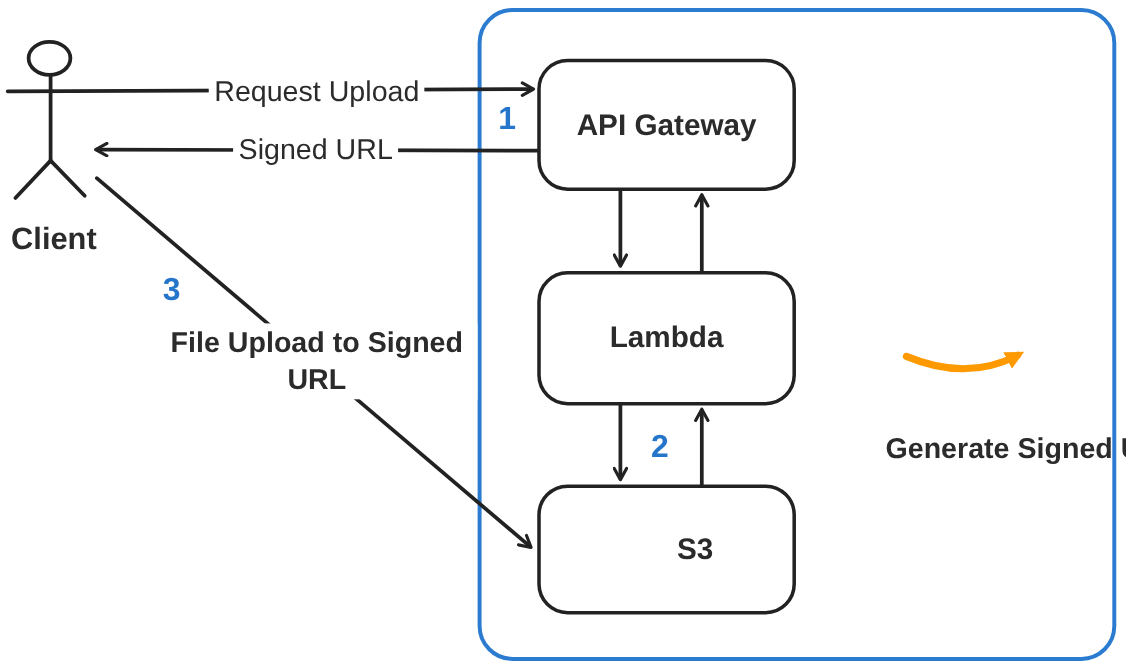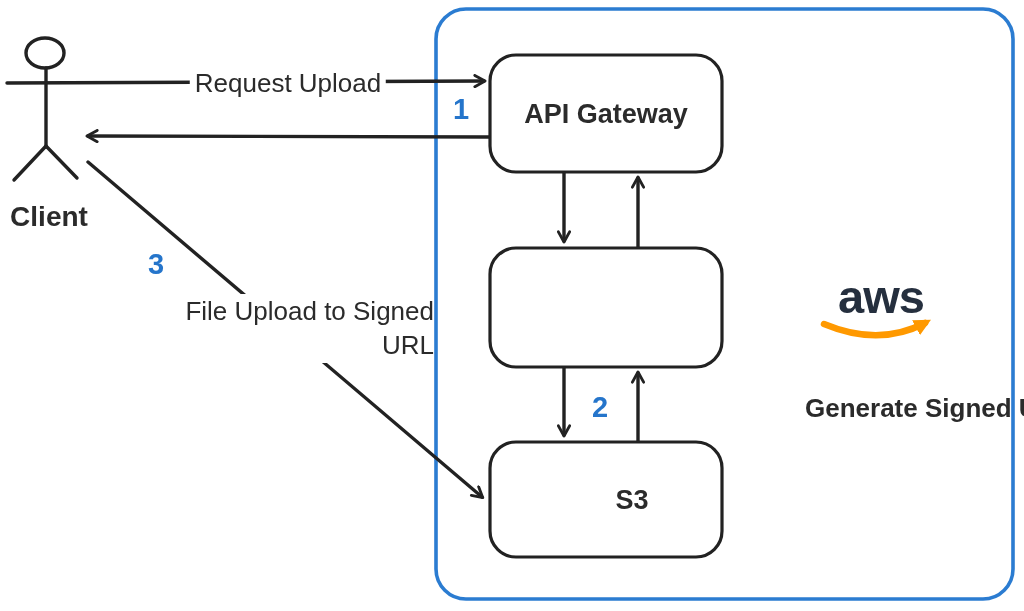--- a/index.html
+++ b/index.html
@@ -32,22 +32,23 @@
     background:transparent;
   }
   .wrap-label{
     position:absolute;
     left:142px;top:294px;width:292px;
     transform:none;
     white-space:normal;
     line-height:1.32;
     font-size:26px;
     color:#2b2b2b;
-    text-align:right;
+    text-align:center;
     background:#ffffff;
+    font-weight:bold;
   }
   .aws-word{
     position:absolute;
     left:881px;top:296px;
     transform:translate(-50%,-50%);
     font-size:47px;
     font-weight:700;
     letter-spacing:-1px;
     color:#252f3e;
     background:transparent;
@@ -91,27 +92,28 @@
       <line x1="638" y1="441" x2="638" y2="373" marker-end="url(#arrow)"></line>
     </g>
 
     <path d="M824,324 Q879,347 925,323" fill="none" stroke="#ff9900" stroke-width="6.5" stroke-linecap="round" marker-end="url(#smile-tip)"></path>
   </svg>
 
   <div class="lbl noback" style="left:49px;top:205px;font-size:28px;margin-top:12px;">Client</div>
 
   <div class="lbl" style="left:288px;top:83px;">Request Upload</div>
 
+  <div class="lbl" style="left:287px;top:136px;">Signed URL</div>
 
   <div class="wrap-label">File Upload to Signed URL</div>
 
   <div class="lbl noback" style="left:805px;top:408px;transform:translate(0,-50%);">Generate Signed URL</div>
 
   <div class="step" style="left:461px;top:109px;">1</div>
   <div class="step" style="left:600px;top:407px;">2</div>
   <div class="step" style="left:156px;top:264px;">3</div>
 
   <div class="lbl noback node-label" style="left:606px;top:114px;">API Gateway</div>
+  <div class="lbl noback node-label" style="left:606px;top:307px;">Lambda</div>
   <div class="lbl noback node-label" style="left:632px;top:500px;">S3</div>
 
-  <div class="aws-word">aws</div>
 
 </div>
 
 </body></html>

